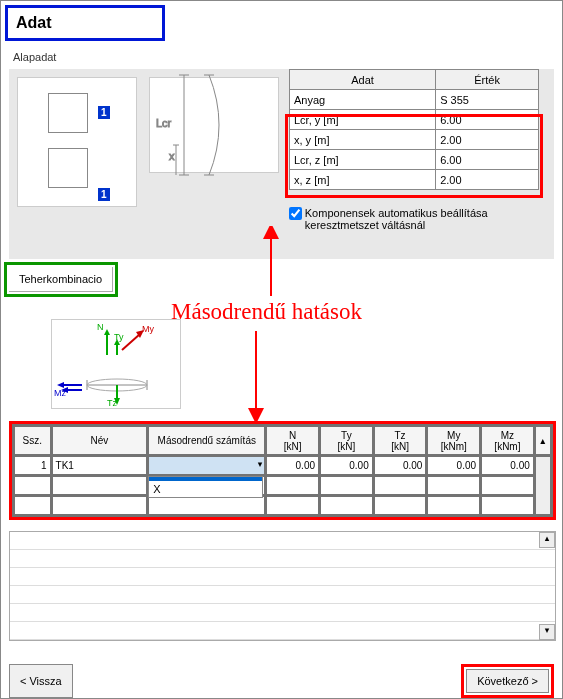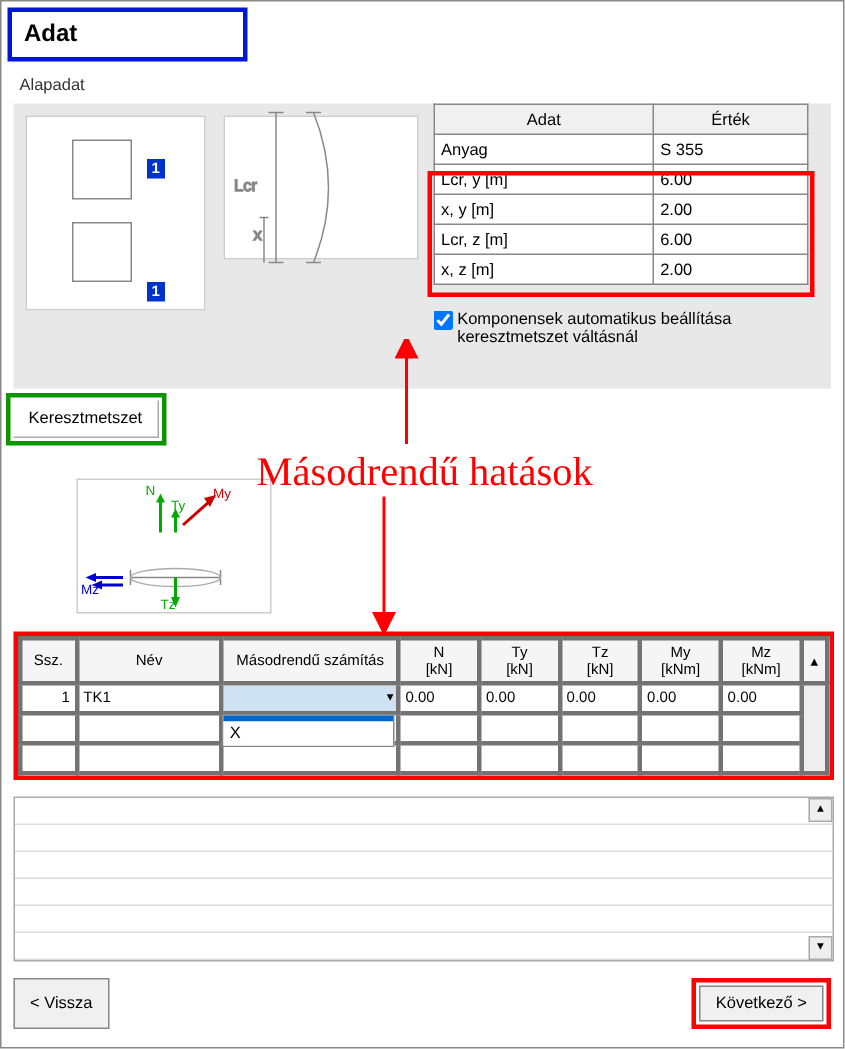--- a/index.html
+++ b/index.html
@@ -18,45 +18,45 @@
   .nb2 { left: 80px; top: 110px; }
   .lcr-svg { stroke:#888; fill:none; }
   .props-table { position: absolute; left: 280px; top: 0px; width: 250px; border-collapse: collapse; background:#fff;}
   .props-table th, .props-table td { border: 1px solid #888; padding: 2px 4px; text-align: left; height: 20px; font-size:11px;}
   .props-table th { background: #f0f0f0; text-align:center; font-weight:normal;}
   .red-box-props { position:absolute; border:3px solid red; left:276px; top:45px; width:258px; height:84px; pointer-events:none; z-index:5;}
   .checkbox-row { position: absolute; left: 280px; top: 138px; width: 260px; font-size: 10px; }
   .checkbox-row input { vertical-align: top; }
   .checkbox-row span { display: inline-block; width: 220px; vertical-align: top; }
   .teher-tab { background: #fff; border: 1px solid #aaa; padding: 6px 10px; margin-left: 8px; display: inline-block; border-top:none; border-left:none; outline:3px solid #0b9600; outline-offset:2px;}
-  .annotation { position:absolute; left:170px; top:298px; color:red; font-size:27px; font-family: 'Times New Roman', serif; z-index:10;}
+  .annotation { position:absolute; left:170px; top:298px; color:red; font-size:23px; font-family: 'Times New Roman', serif; z-index:10;}
   .arrow-svg { position:absolute; pointer-events:none; z-index:9;}
   .diag3 { background:#fff; border:1px solid #ccc; width:130px; height:90px; position:absolute; left:50px; top:318px;}
   .load-table-wrap { position:absolute; left:8px; top:420px; width:547px; border:3px solid red; }
   .load-table { width:100%; border-collapse:collapse; background:#fff; }
   .load-table th, .load-table td { border:3px solid #737373; padding:2px 3px; font-size:10px; }
   .load-table th { background:#f5f5f5; text-align:center; height:30px; font-weight:normal;}
   .load-table td { height:20px; }
   .scroll-col { width:16px; background:#eee;}
   .scroll-up, .scroll-down { font-size:9px; text-align:center; cursor:pointer;}
   .dropdown-cell { position:relative; background:#cfe2f3; }
   .dd-arrow { position:absolute; right:2px; top:2px; font-size:9px;}
   .dd-list { position:absolute; left:-1px; top:19px; background:#fff; border:1px solid #888; width:100%; z-index:20;}
   .dd-list div { padding:2px 4px; background:#0066cc; color:#fff;}
   .dd-list div.opt2 { background:#fff; color:#000;}
   .lower-grid { position:absolute; left:8px; top:530px; width:547px; height:110px; border:1px solid #aaa; background:#fff;}
   .lower-grid .row { height:18px; border-bottom:1px solid #ddd;}
-  .footer { position:absolute; bottom:12px; left:8px; right:8px; display:flex; justify-content:space-between;}
+  .footer { position:absolute; bottom:0; left:8px; right:8px; display:flex; justify-content:space-between;}
   .btn { border:1px solid #888; background:#f0f0f0; padding:5px 10px; cursor:pointer; font-size:11px;}
   .btn-next-wrap { border:3px solid red; padding:2px;margin-left:42px;}
   .axis-lbl { font-size:9px; position:absolute; }
   .col-ssz{width:35px;text-align:right;}
   .col-nev{width:90px;}
   .col-masod{width:110px;}
-  .col-n{width:50px;}
+  .col-n{width:50px;text-align:right;}
 </style>
 </head>
 <body>
 
 
 
 <div class="title-bar">Adat</div>
 
 <div class="section-label">Alapadat</div>
 
@@ -111,21 +111,21 @@
   </tbody>
     </table>
   <div class="red-box-props"></div>
 
   <div class="checkbox-row">
     <input type="checkbox" checked="" style="">
     <span>Komponensek automatikus beállítása keresztmetszet váltásnál</span>
   </div>
 </div>
 
-<div class="teher-tab">Keresztmetszet</div>
+<div class="teher-tab">Teherkombinacio</div>
 
 <svg class="arrow-svg" style="left:250px; top:225px;" width="40" height="200">
   <defs>
       <marker id="ah1" markerWidth="8" markerHeight="8" refX="4" refY="4" orient="auto">
         <path d="M0,0 L8,4 L0,8 Z" fill="red"></path>
       </marker>
     </defs>
   <line x1="20" y1="70" x2="20" y2="5" stroke="red" stroke-width="2" marker-end="url(#ah1)"></line>
 </svg>
 

